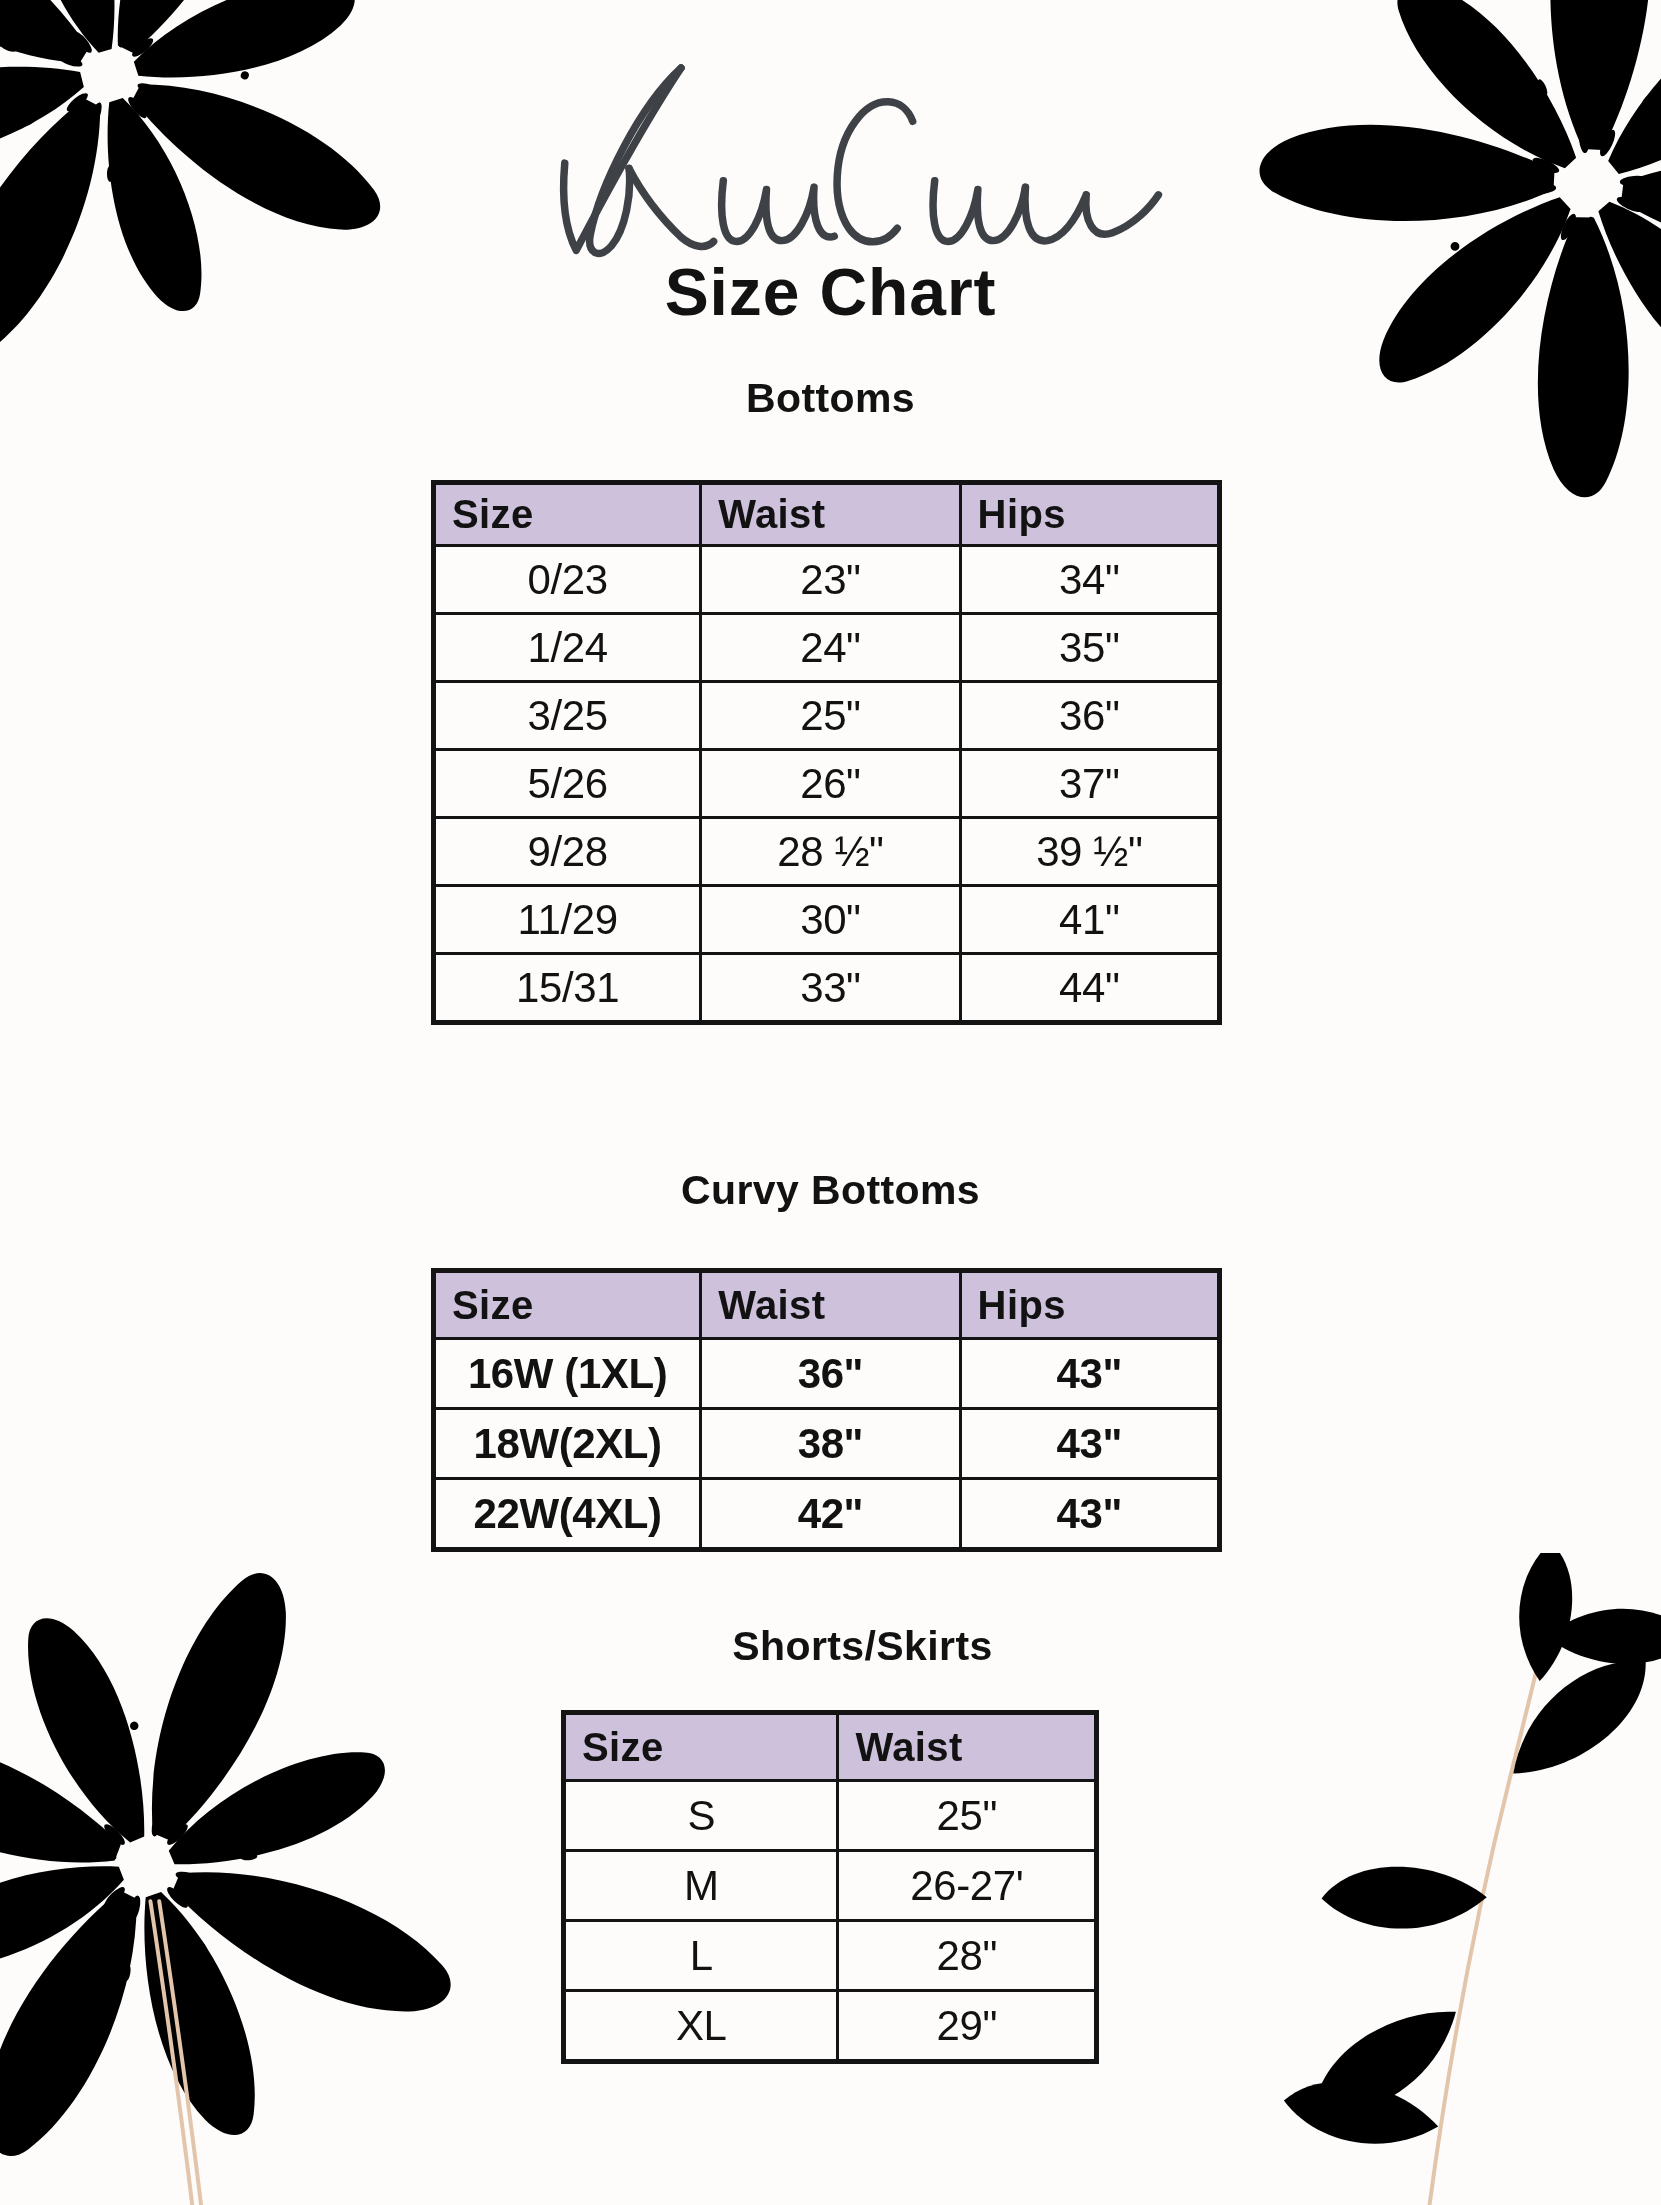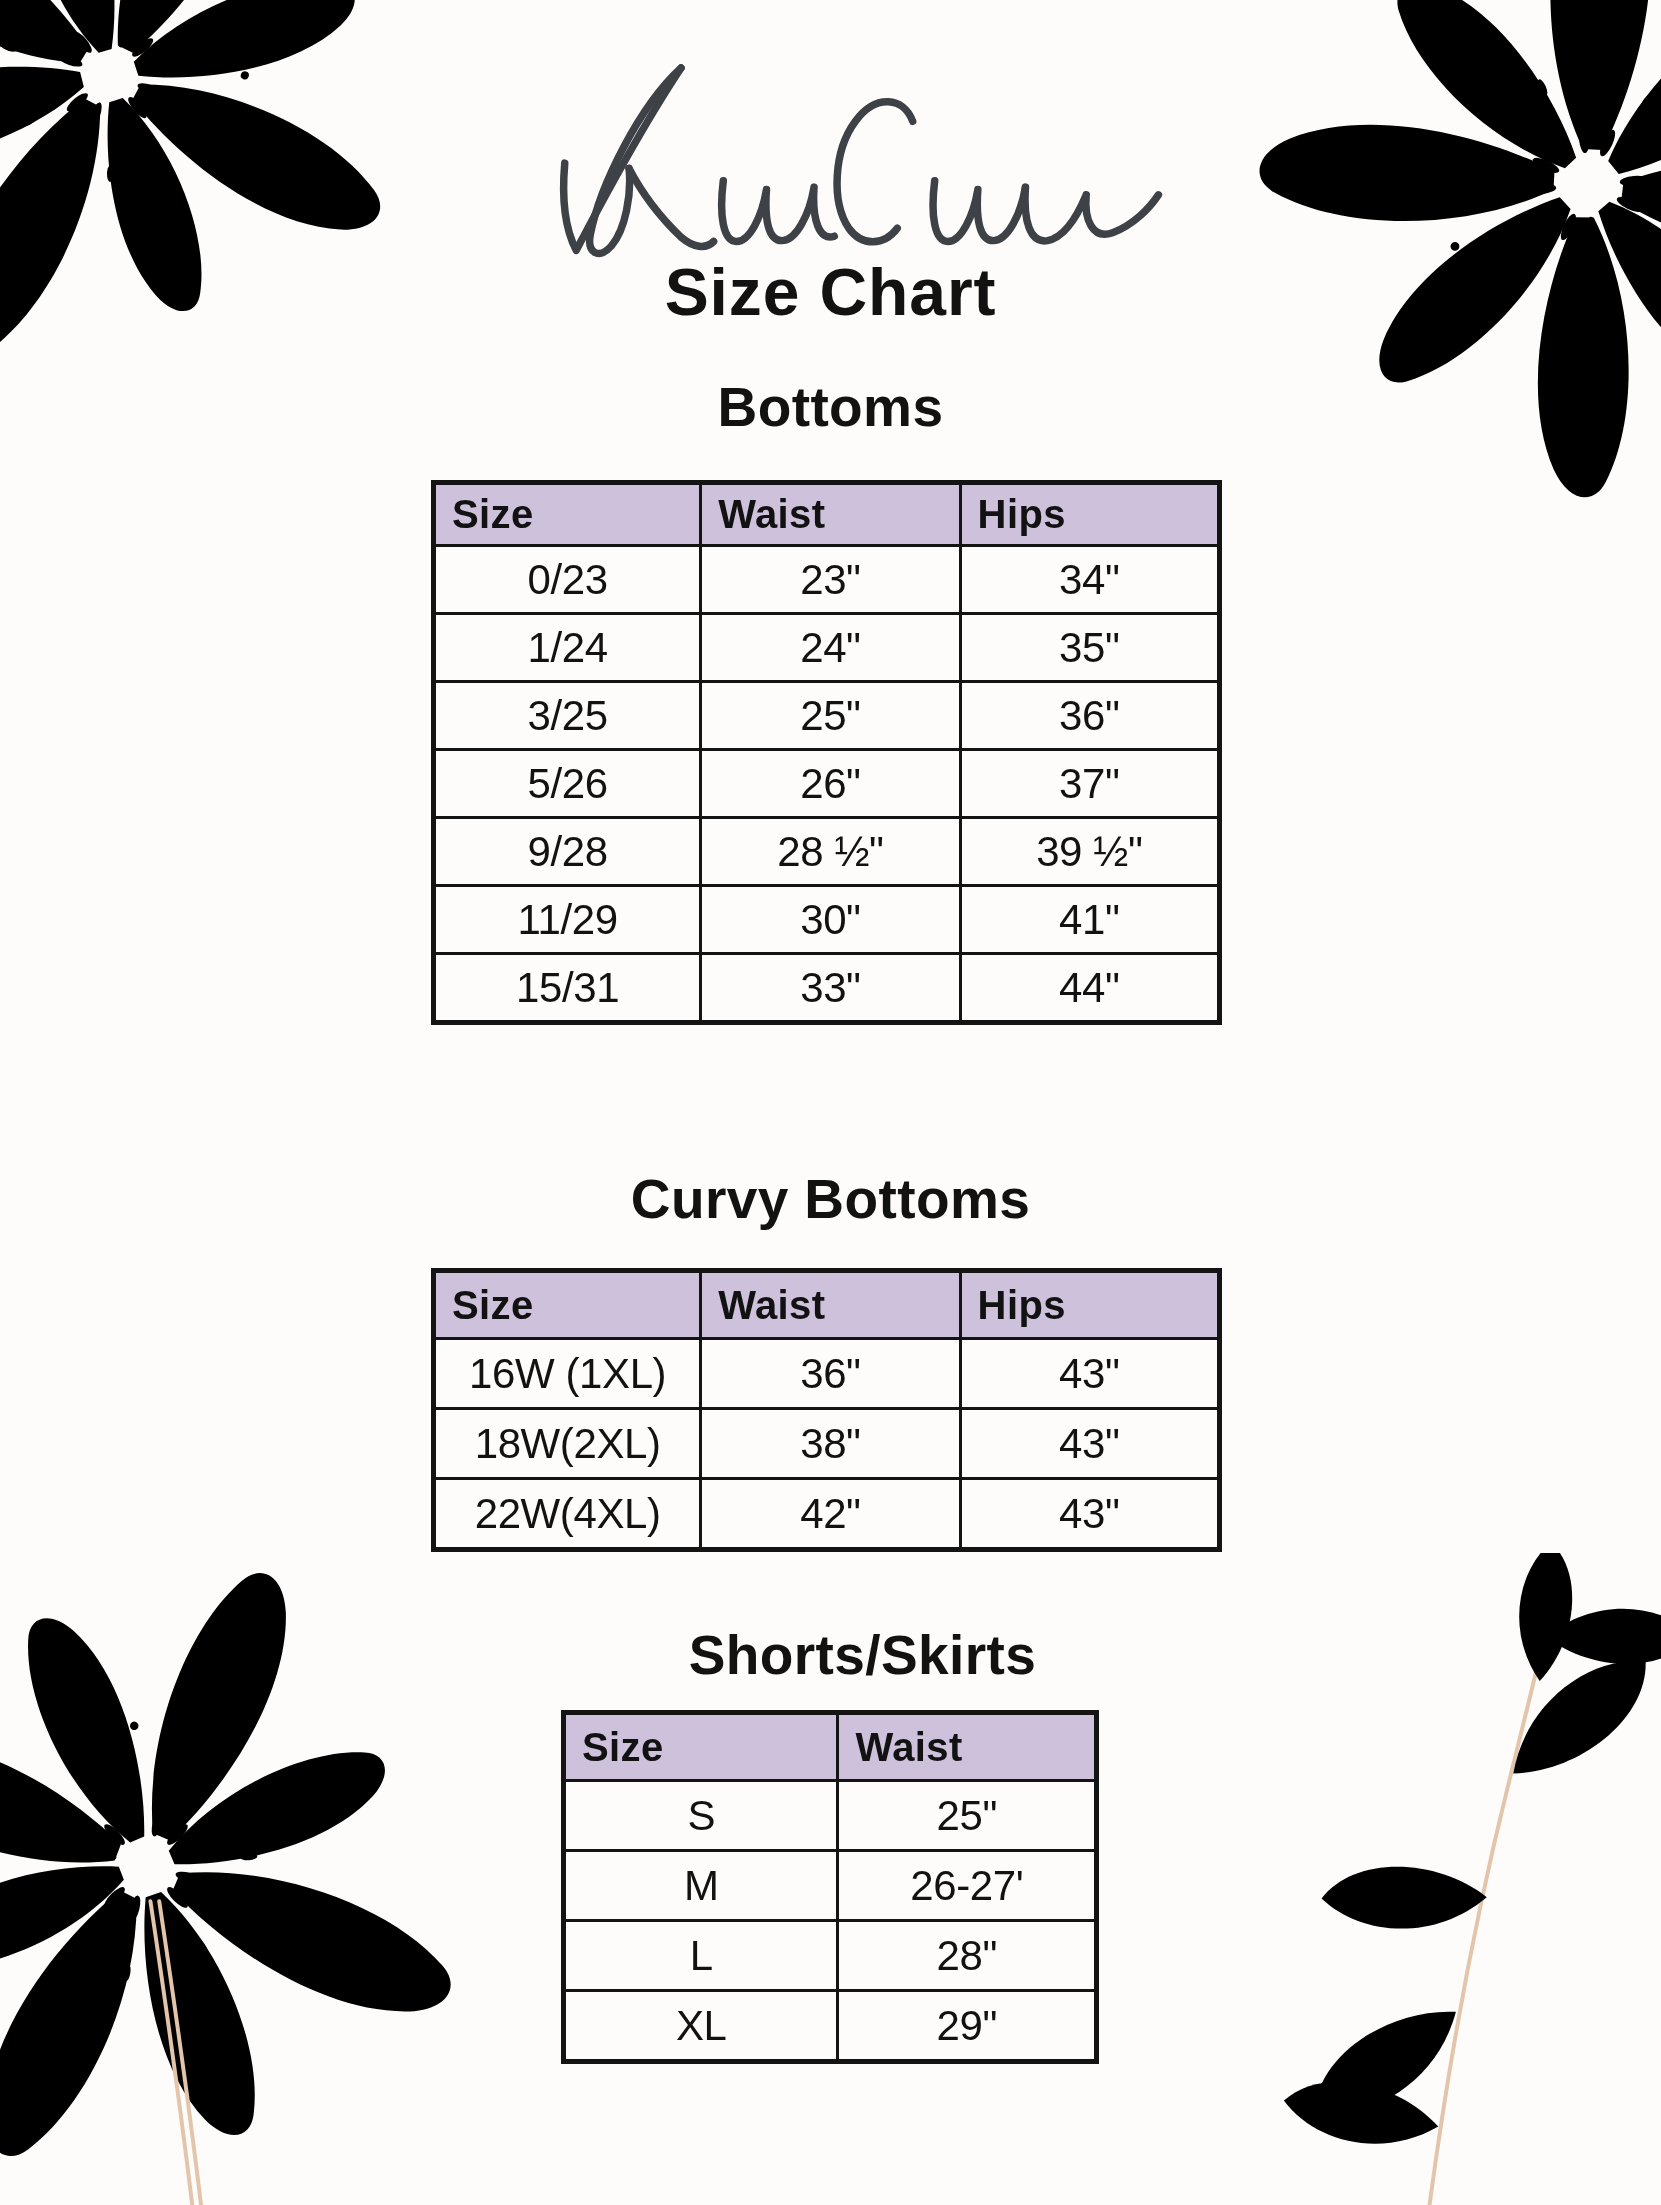--- a/index.html
+++ b/index.html
@@ -16,21 +16,21 @@
   .floral{position:absolute;pointer-events:none;}
   .floral path,.floral ellipse{fill:none;stroke:var(--floral);stroke-width:9;stroke-linecap:round;stroke-linejoin:round;}
   .logo{position:absolute;left:494px;top:31px;width:670px;height:229px;}
   .logo path{fill:none;stroke:var(--logo);stroke-width:17;stroke-linecap:round;stroke-linejoin:round;}
   .page-title{
     position:absolute;top:254px;left:0;width:100%;
     text-align:center;font-size:66px;font-weight:700;letter-spacing:0.9px;
   }
   .section-heading{
     position:absolute;left:0;width:100%;text-align:center;
-    font-size:55px;font-weight:600;letter-spacing:0.4px;
+    font-size:41px;font-weight:600;letter-spacing:0.4px;
   }
   #heading-bottoms{top:375px;}
   #heading-curvy{top:1167px;}
   #heading-shorts{top:1623px;margin-left:32px;}
   table{
     position:absolute;border-collapse:collapse;table-layout:fixed;
     background:transparent;
   }
   th,td{border:3.5px solid var(--border);}
   table{border:5.3px solid var(--border);}
@@ -41,21 +41,21 @@
   }
   td{
     text-align:center;font-size:42px;font-weight:400;letter-spacing:-0.4px;
     padding:0;
   }
   #table-bottoms{left:431px;top:480px;width:791px;}
   #table-bottoms th{height:57px;}
   #table-bottoms td{height:65px;}
   #table-curvy{left:431px;top:1268px;width:791px;}
   #table-curvy th{height:62px;}
-  #table-curvy td{height:67px;}
+  #table-curvy td{height:67px;font-weight:bold;}
   #table-shorts{left:561px;top:1710px;width:538px;}
   #table-shorts th{height:62px;}
   #table-shorts td{height:67px;}
 </style>
 </head>
 <body>
 
 <svg width="0" height="0" style="position:absolute" aria-hidden="true">
   <defs>
     <g id="petal">

